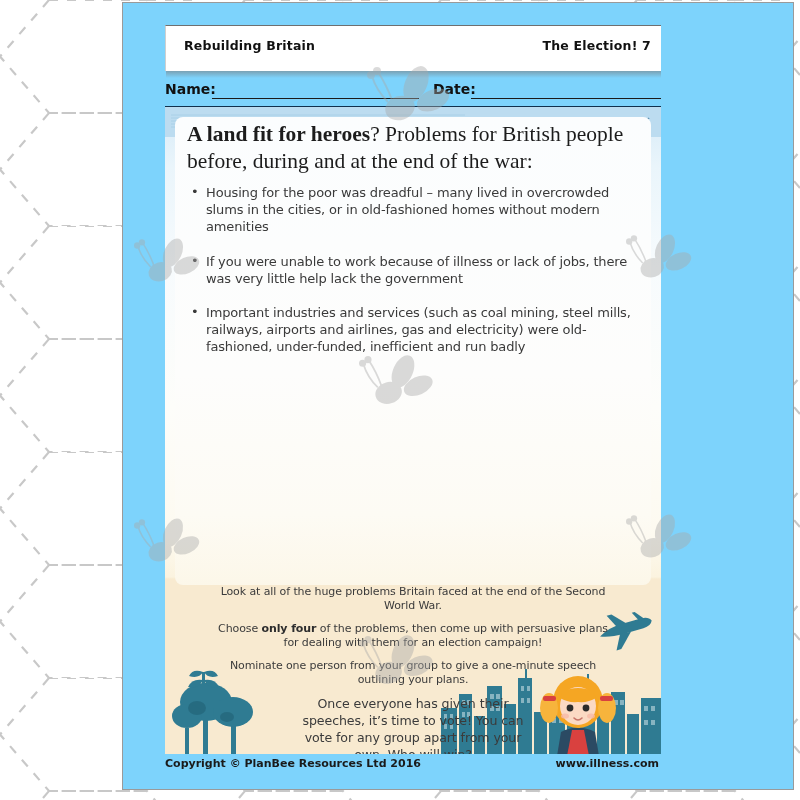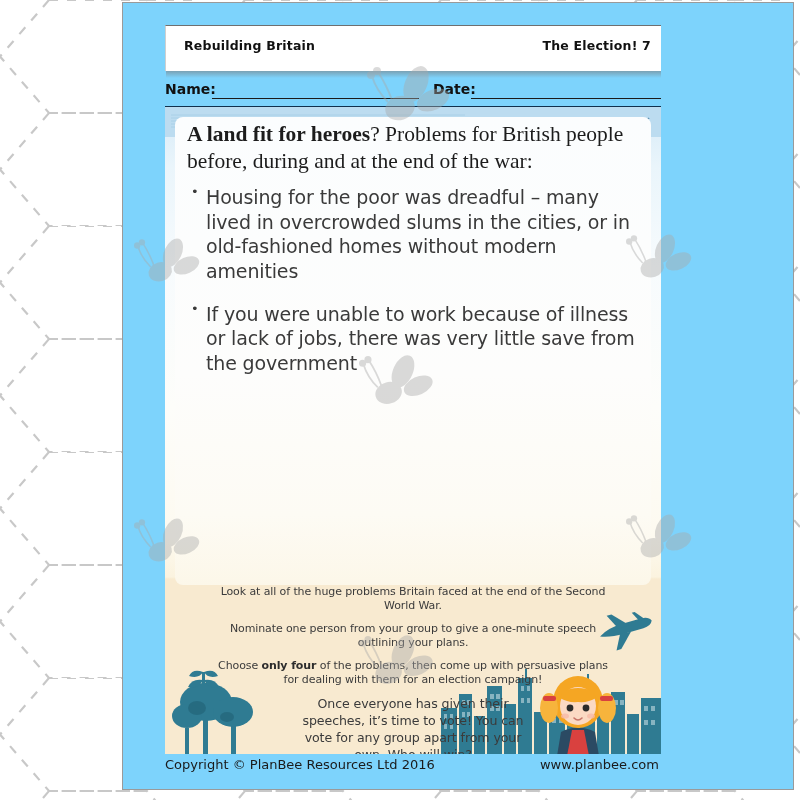--- a/index.html
+++ b/index.html
@@ -152,21 +152,21 @@
     width: 452px;
     margin: 0;
     padding: 0;
     list-style: none;
   }
   #bullets li {
     position: relative;
     padding-left: 17px;
     margin-bottom: 18px;
     font-family: "DejaVu Sans", sans-serif;
-    font-size: 19px;
+    font-size: 13px;
     line-height: 1.30;
     color: #3a3a3a;
     letter-spacing: -0.15px;
   }
   #bullets li::before {
     content: "•";
     position: absolute;
     left: 2px;
     top: -1px;
     font-size: 13px;
@@ -211,22 +211,22 @@
     position: absolute;
     left: 42px;
     top: 754px;
     width: 496px;
     height: 16px;
   }
   .foot-text {
     position: absolute;
     top: 0;
     font-family: "DejaVu Sans", sans-serif;
-    font-weight: normal;
-    font-size: 13px;
+    font-weight: bold;
+    font-size: 11px;
     color: #1a1a1a;
     white-space: nowrap;
     text-align: right;
   }
   #foot-left  { left: 0; }
   #foot-right { right: 2px; }
 
   
   .bee {
     position: absolute;
@@ -284,21 +284,22 @@
     </svg>
 
     <div id="card-inner"></div>
 
     <div id="card-title">
       <b>A land fit for heroes</b><span>? Problems for British people before, during and at the end of the war:</span>
     </div>
 
     <ul id="bullets">
       <li>Housing for the poor was dreadful – many lived in overcrowded slums in the cities, or in old-fashioned homes without modern amenities</li>
-      <li>If you were unable to work because of illness or lack of jobs, there was very little save from the government</li>
+      <li>If you were unable to work because of illness or lack of jobs, there was very little help lack the government</li>
+      <li>Important industries and services (such as coal mining, steel mills, railways, airports and airlines, gas and electricity) were old-fashioned, under-funded, inefficient and run badly</li>
     </ul>
 
     <div id="tasks">
 
       <svg id="trees" width="110" height="92" viewBox="0 0 110 92" aria-hidden="true">
         <g fill="#2f7b92">
           <rect x="34" y="56" width="5" height="36"></rect>
           <rect x="62" y="62" width="5" height="30"></rect>
           <rect x="16" y="66" width="4" height="26"></rect>
           <ellipse cx="37" cy="40" rx="26" ry="19"></ellipse>
@@ -398,31 +399,31 @@
         <g fill="#2f7b92" transform="rotate(-16 31 22)">
           <path d="M4 22 q10 -6 24 -6 l20 0 q8 0 10 5 q-2 5 -10 5 l-20 0 q-14 0 -24 -4 Z"></path>
           <path d="M24 20 l-8 -16 l5 0 l14 15 Z"></path>
           <path d="M24 25 l-8 15 l5 0 l14 -14 Z"></path>
           <path d="M46 18 l-5 -10 l3 0 l8 10 Z"></path>
         </g>
       </svg>
 
       <p class="task-line" id="task-1">Look at all of the huge problems Britain faced at the end of the Second World War.</p>
 
+      <p class="task-line" id="task-2"><span>Choose </span><b>only four</b><span> of the problems, then come up with persuasive plans for dealing with them for an election campaign!</span></p>
+
       <p class="task-line" id="task-3">Nominate one person from your group to give a one-minute speech outlining your plans.</p>
-
-      <p class="task-line" id="task-2"><span>Choose </span><b>only four</b><span> of the problems, then come up with persuasive plans for dealing with them for an election campaign!</span></p>
 
       <p class="task-line" id="task-4">Once everyone has given their speeches, it’s time to vote! You can vote for any group apart from your own. Who will win?</p>
     </div>
   </div>
 
   <div id="footer">
     <div class="foot-text" id="foot-left">Copyright © PlanBee Resources Ltd 2016</div>
-    <div class="foot-text" id="foot-right">www.planbee.com</div>
+    <div class="foot-text" id="foot-right">www.illness.com</div>
   </div>
 </div>
 
 <svg class="bee" style="left:360px; top:58px;" width="92" height="78" viewBox="0 0 92 78" aria-hidden="true">
   <g fill="#a9a9a9">
     <ellipse cx="40" cy="50" rx="15" ry="12" transform="rotate(-18 40 50)"></ellipse>
     <ellipse cx="56" cy="26" rx="11" ry="19" transform="rotate(24 56 26)"></ellipse>
     <ellipse cx="73" cy="42" rx="10" ry="17" transform="rotate(66 73 42)"></ellipse>
   </g>
   <g stroke="#a9a9a9" stroke-width="2" fill="none">

